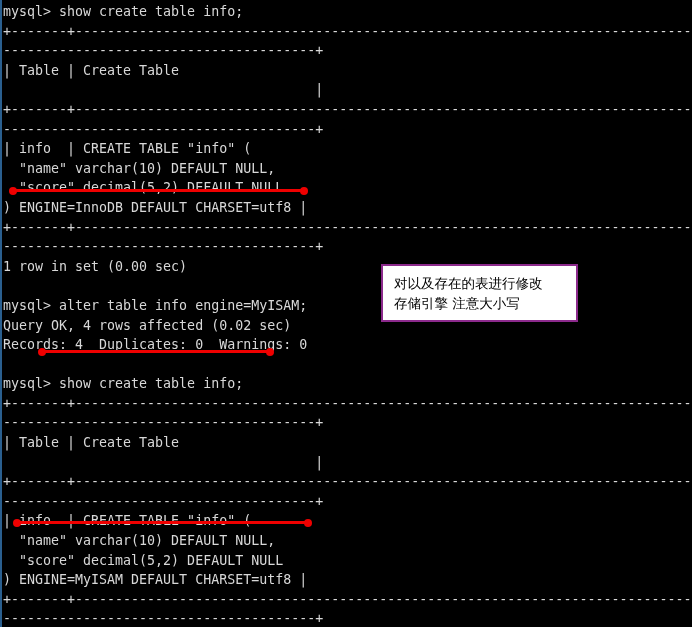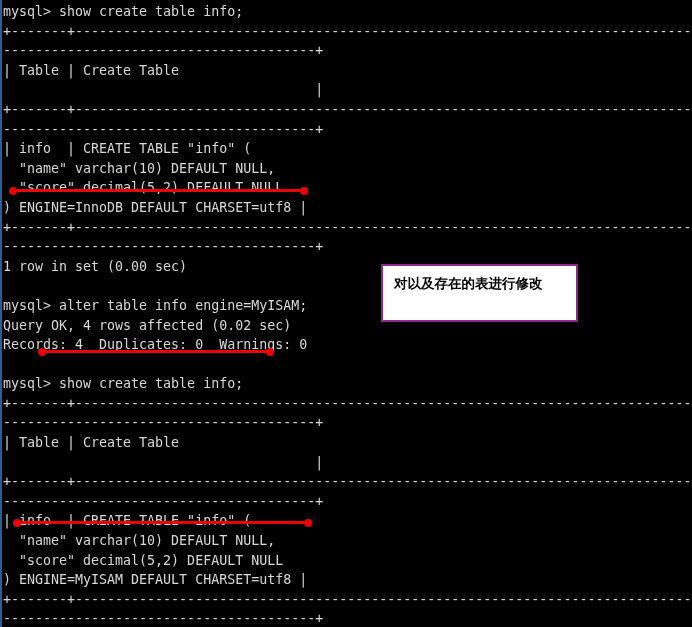--- a/index.html
+++ b/index.html
@@ -75,36 +75,37 @@
   #note {
     position: absolute;
     background: #ffffff;
     border: 2px solid #0f766e;
     box-sizing: border-box;
     color: #000000;
     font-family: "DejaVu Sans", "Liberation Sans", sans-serif;
     font-size: 13.5px;
     line-height: 20px;
     padding: 7px 12px 7px 11px;
-    font-weight: 700;
+    font-weight: 400;
   }
   #note div { white-space: pre; }
 </style>
 </head>
 <body>
 
 <div id="screen">
 
   <div id="left-edge"></div>
 
   <div id="term"><div class="line">mysql&gt; show create table info;</div><div class="line">+-------+--------------------------------------------------------------------------------</div><div class="line">---------------------------------------+</div><div class="line">| Table | Create Table</div><div class="line">                                       |</div><div class="line">+-------+--------------------------------------------------------------------------------</div><div class="line">---------------------------------------+</div><div class="line">| info  | CREATE TABLE "info" (</div><div class="line">  "name" varchar(10) DEFAULT NULL,</div><div class="line">  "score" decimal(5,2) DEFAULT NULL</div><div class="line">) ENGINE=InnoDB DEFAULT CHARSET=utf8 |</div><div class="line">+-------+--------------------------------------------------------------------------------</div><div class="line">---------------------------------------+</div><div class="line">1 row in set (0.00 sec)</div><div class="line"></div><div class="line">mysql&gt; alter table info engine=MyISAM;</div><div class="line">Query OK, 4 rows affected (0.02 sec)</div><div class="line">Records: 4  Duplicates: 0  Warnings: 0</div><div class="line"></div><div class="line">mysql&gt; show create table info;</div><div class="line">+-------+--------------------------------------------------------------------------------</div><div class="line">---------------------------------------+</div><div class="line">| Table | Create Table</div><div class="line">                                       |</div><div class="line">+-------+--------------------------------------------------------------------------------</div><div class="line">---------------------------------------+</div><div class="line">| info  | CREATE TABLE "info" (</div><div class="line">  "name" varchar(10) DEFAULT NULL,</div><div class="line">  "score" decimal(5,2) DEFAULT NULL</div><div class="line">) ENGINE=MyISAM DEFAULT CHARSET=utf8 |</div><div class="line">+-------+--------------------------------------------------------------------------------</div><div class="line">---------------------------------------+</div></div>
 
   <div id="rules">
       <div class="rule" style="left: 13px; top: 189px; width: 291px; background: rgb(239, 0, 0);"></div>
       <div class="rule" style="left: 42px; top: 350px; width: 228px; background: rgb(239, 0, 0);"></div>
       <div class="rule" style="left: 17px; top: 521px; width: 291px; background: rgb(239, 0, 0);"></div>
     </div>
 
   <div id="note" style="left: 381px; top: 264px; width: 197px; height: 58px; border-color: rgb(140, 42, 140); background: rgb(255, 255, 255); color: rgb(0, 0, 0);">
     <div>对以及存在的表进行修改</div>
+    <div>存储引擎 注意大小写</div>
   </div>
 
 </div>
 
 </body></html>

